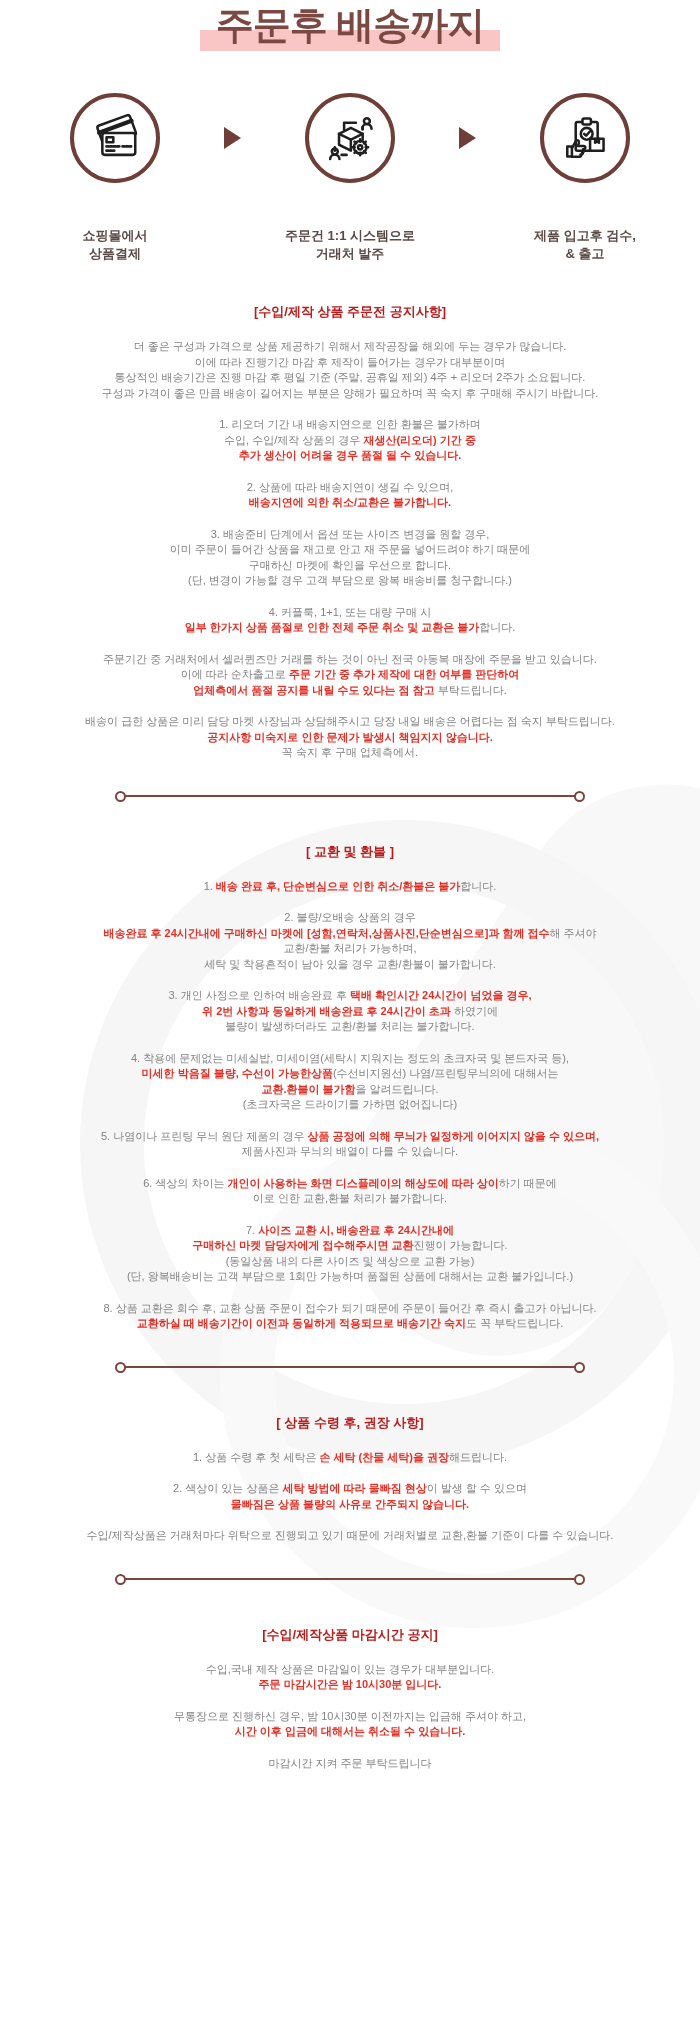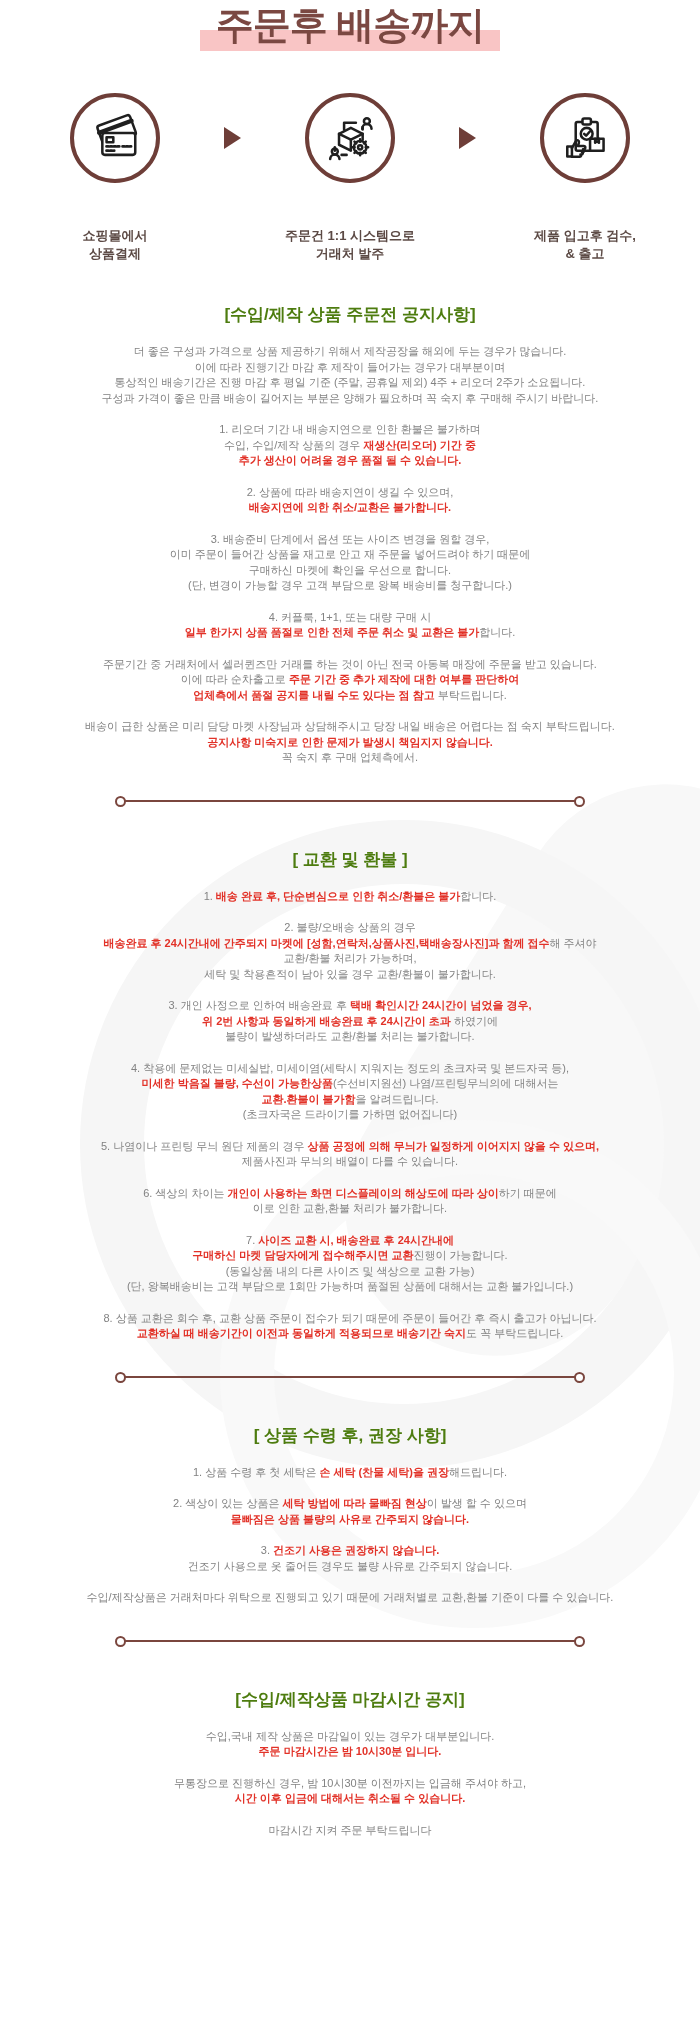--- a/index.html
+++ b/index.html
@@ -34,21 +34,21 @@
   .step-arrow{width:0;height:0;border-left:17px solid var(--maroon);
     border-top:11px solid transparent;border-bottom:11px solid transparent;margin-top:34px;}
 
   
   .notice{text-align:center;}
   .title2{display:inline-block;position:relative;margin:88px 0 0 0;
     font-size:36px;font-weight:800;letter-spacing:-1px;color:var(--brown);}
   .title2 .tape{position:absolute;left:-26px;right:-26px;bottom:-2px;height:24px;
     background:var(--pink);z-index:-1;
     clip-path:polygon(0 18%,2% 52%,.6% 100%,99.2% 97%,98% 55%,100% 10%,98.6% 0,1.2% 5%);}
-  .sec-heading{margin:40px 4px 18px;font-size:17px;font-weight:800;color:#4d7c0f;}
+  .sec-heading{margin:40px 4px 18px;font-size:13px;font-weight:800;color:#b91c1c;}
   .para{margin-top:16px;}
   .line{font-size:11px;line-height:15.5px;}
   .run-g{color:var(--gray);}
   .run-r{color:var(--red);font-weight:700;}
   .divider{width:470px;margin:30px auto 0;height:12px;position:relative;}
   .divider .bar{position:absolute;left:9px;right:9px;top:4px;border-top:2px solid #7a463e;}
   .divider .dot{position:absolute;top:0;width:7px;height:7px;border:2.5px solid #7a463e;
     border-radius:50%;background:#fff;}
   .divider .dot-l{left:0;} .divider .dot-r{right:0;}
   .bottom-pad{height:60px;}
@@ -171,21 +171,21 @@
           <span class="dot dot-l"></span>
           <span class="dot dot-r"></span>
         </div>
         <div class="section-block">
           <div class="sec-heading">[ 교환 및 환불 ]</div>
           <div class="para">
             <div class="line"><span class="run-g">1. </span><span class="run-r">배송 완료 후, 단순변심으로 인한 취소/환불은 불가</span><span class="run-g">합니다.</span></div>
           </div>
           <div class="para">
             <div class="line"><span class="run-g">2. 불량/오배송 상품의 경우</span></div>
-            <div class="line"><span class="run-r">배송완료 후 24시간내에 간주되지 마켓에 [성함,연락처,상품사진,택배송장사진]과 함께 접수</span><span class="run-g">해 주셔야</span></div>
+            <div class="line"><span class="run-r">배송완료 후 24시간내에 구매하신 마켓에 [성함,연락처,상품사진,단순변심으로]과 함께 접수</span><span class="run-g">해 주셔야</span></div>
             <div class="line"><span class="run-g">교환/환불 처리가 가능하며,</span></div>
             <div class="line"><span class="run-g">세탁 및 착용흔적이 남아 있을 경우 교환/환불이 불가합니다.</span></div>
           </div>
           <div class="para">
             <div class="line"><span class="run-g">3. 개인 사정으로 인하여 배송완료 후 </span><span class="run-r">택배 확인시간 24시간이 넘었을 경우,</span></div>
             <div class="line"><span class="run-r">위 2번 사항과 동일하게 배송완료 후 24시간이 초과</span><span class="run-g"> 하였기에</span></div>
             <div class="line"><span class="run-g">불량이 발생하더라도 교환/환불 처리는 불가합니다.</span></div>
           </div>
           <div class="para">
             <div class="line"><span class="run-g">4. 착용에 문제없는 미세실밥, 미세이염(세탁시 지워지는 정도의 초크자국 및 본드자국 등),</span></div>
@@ -220,24 +220,20 @@
         <div class="section-block">
           <div class="sec-heading">[ 상품 수령 후, 권장 사항]</div>
           <div class="para">
             <div class="line"><span class="run-g">1. 상품 수령 후 첫 세탁은 </span><span class="run-r">손 세탁 (찬물 세탁)을 권장</span><span class="run-g">해드립니다.</span></div>
           </div>
           <div class="para">
             <div class="line"><span class="run-g">2. 색상이 있는 상품은 </span><span class="run-r">세탁 방법에 따라 물빠짐 현상</span><span class="run-g">이 발생 할 수 있으며</span></div>
             <div class="line"><span class="run-r">물빠짐은 상품 불량의 사유로 간주되지 않습니다.</span></div>
           </div>
           <div class="para">
-            <div class="line"><span class="run-g">3. </span><span class="run-r">건조기 사용은 권장하지 않습니다.</span></div>
-            <div class="line"><span class="run-g">건조기 사용으로 옷 줄어든 경우도 불량 사유로 간주되지 않습니다.</span></div>
-          </div>
-          <div class="para">
             <div class="line"><span class="run-g">수입/제작상품은 거래처마다 위탁으로 진행되고 있기 때문에 거래처별로 교환,환불 기준이 다를 수 있습니다.</span></div>
           </div>
         </div>
         <div class="divider">
           <span class="bar"></span>
           <span class="dot dot-l"></span>
           <span class="dot dot-r"></span>
         </div>
         <div class="section-block">
           <div class="sec-heading">[수입/제작상품 마감시간 공지]</div>

